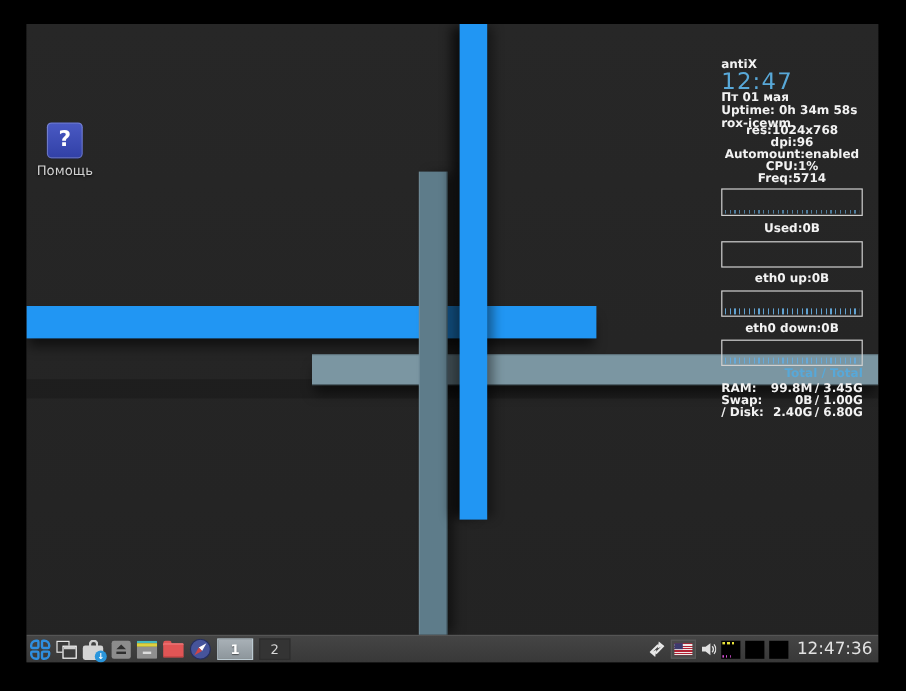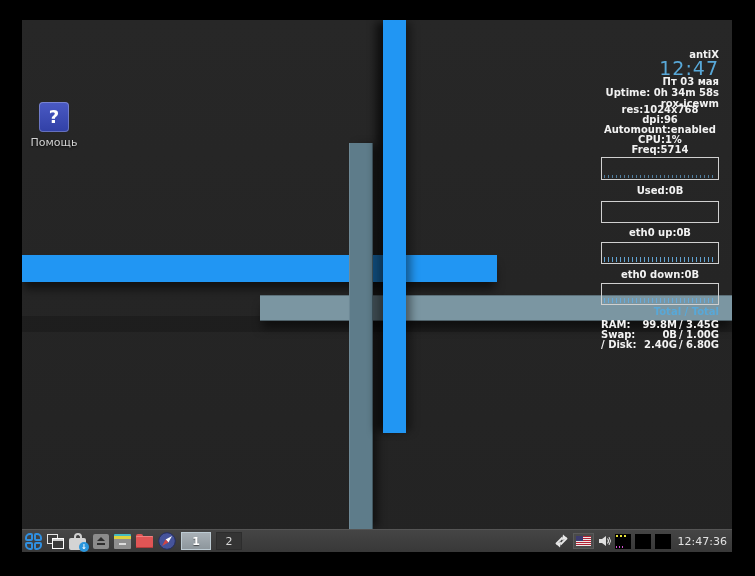--- a/index.html
+++ b/index.html
@@ -30,21 +30,21 @@
   .home-glyph{display:inline-block;width:38px;height:30px;position:relative;}
   .help-glyph{display:inline-block;width:30px;height:30px;border-radius:4px;
               background:linear-gradient(#4a5ac4,#3140a6);
               box-shadow:inset 0 0 0 1px rgba(255,255,255,.25);
               color:#fff;font-size:18px;font-weight:bold;line-height:30px;}
 
   
   #conky{position:absolute;left:579px;top:0;width:118px;z-index:20;color:#f2f2f2;
          font-size:10px;font-weight:bold;line-height:10px;}
   .ck{position:absolute;left:0;width:118px;}
-  .c-center{text-align:right;}
+  .c-center{text-align:left;}
   #ck-head{top:30px;}
   #ck-time{font-size:19px;line-height:15px;font-weight:normal;color:#58a8d8;letter-spacing:1px;}
   #ck-head div{margin-bottom:1px;}
   .c-row{display:flex;justify-content:center;height:10px;}
   #ck-stats{top:85px;}
   .graph{position:absolute;left:579px;width:116px;height:20px;border:1px solid #d0d0d0;z-index:20;}
   .graph .ticks{position:absolute;left:2px;right:2px;bottom:1px;height:5px;
                 background:repeating-linear-gradient(90deg,rgba(100,170,220,.95) 0 1px,transparent 1px 4px);}
   .graph .ticks.faint{height:3px;opacity:.7;}
   #g-cpu{top:137px;height:21px;}
@@ -117,21 +117,21 @@
   .flag{position:relative;width:15px;height:10px;
         background:repeating-linear-gradient(#b22234 0 1px,#f0e8e8 1px 2px);}
   .flag .canton{position:absolute;left:0;top:0;width:7px;height:5px;background:#3c3b6e;}
 
   .traybox{width:16px;height:15px;background:#000;position:relative;}
   .traybox .ydash{position:absolute;left:1px;top:1px;width:11px;height:2px;
                   background:repeating-linear-gradient(90deg,#e8e23a 0 2px,transparent 2px 4px);}
   .traybox .mdash{position:absolute;left:1px;bottom:1px;width:7px;height:2px;
                   background:repeating-linear-gradient(90deg,#d44fd4 0 1px,transparent 1px 3px);}
 
-  #tb-clock{color:#e2e2e2;font-size:11px;padding:0 3px;letter-spacing:0;}
+  #tb-clock{color:#e2e2e2;font-size:14px;padding:0 3px;letter-spacing:0;}
 </style>
 </head>
 <body>
 
 <div id="frame">
   <div id="desktop">
 
     <div class="bar" id="stripe-shadow"></div>
     <div class="bar" id="blue-hbar"></div>
     <div class="bar" id="gray-hbar"></div>
@@ -140,21 +140,21 @@
 
     <div class="d-icon" id="icon-help">
       <span class="help-glyph">?</span>
       <div class="label">Помощь</div>
     </div>
 
     <div id="conky">
       <div class="ck c-center" id="ck-head">
         <div>antiX</div>
         <div id="ck-time">12:47</div>
-        <div>Пт 03 мая</div>
+        <div>Пт 01 мая</div>
         <div>Uptime: 0h 34m 58s</div>
         <div>rox-icewm</div>
       </div>
 
       <div class="ck" id="ck-stats">
         <div class="c-row">
           <span>res:</span>
           <span>1024x768</span>
         </div>
         <div class="c-row">

